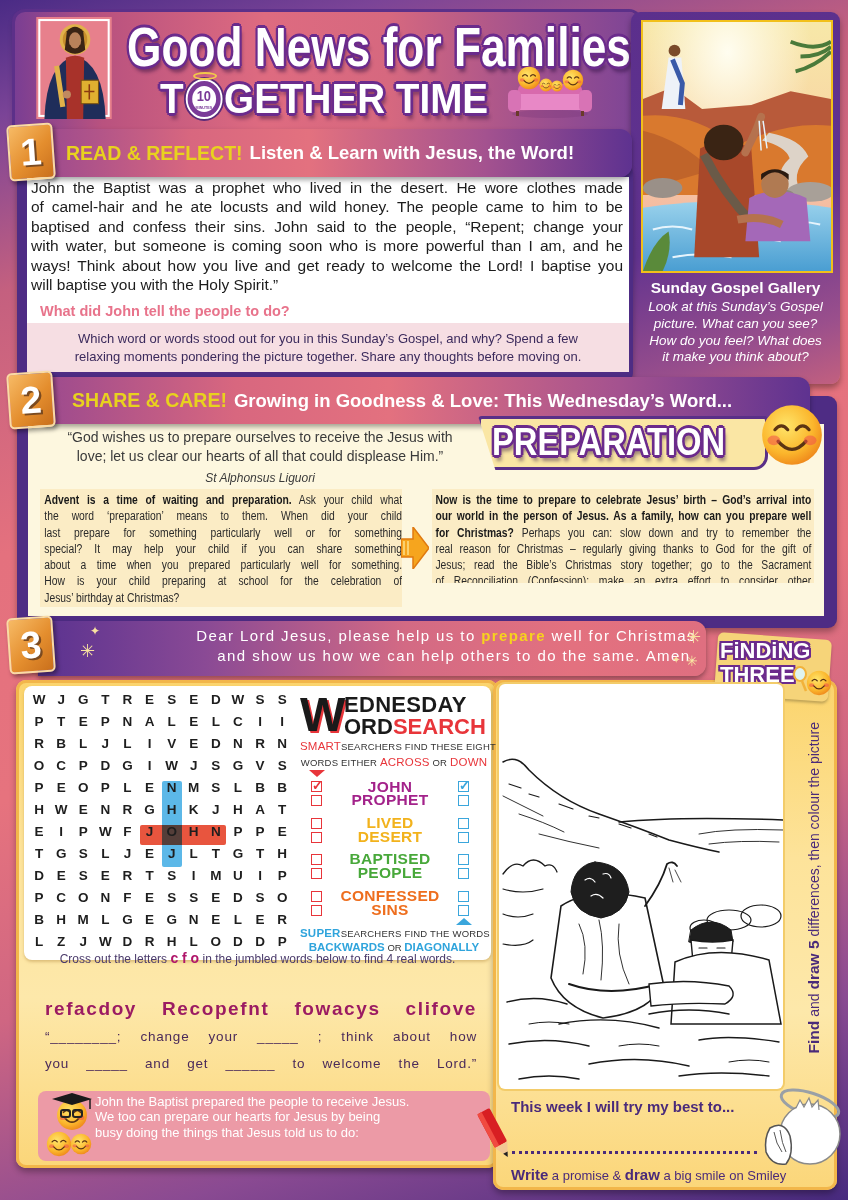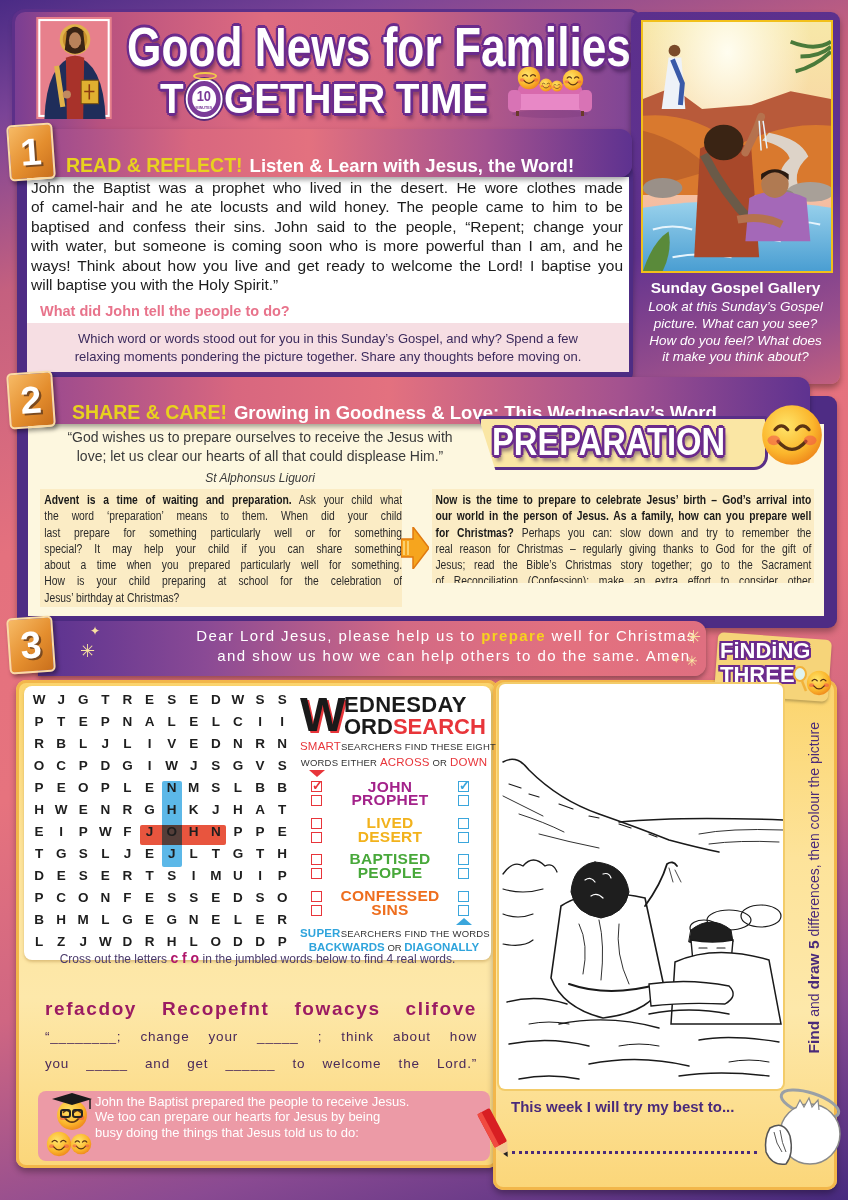--- a/index.html
+++ b/index.html
@@ -20,21 +20,21 @@
 .timer .inner{position:absolute;left:5px;top:5px;width:26px;height:26px;border-radius:50%;background:#fff;text-align:center}
 .timer .num{display:block;font:bold 14px/18px "Liberation Sans",sans-serif;color:#7a3a98;margin-top:1px}
 .timer .lbl{display:block;font:bold 4px/5px "Liberation Sans",sans-serif;color:#7a3a98}
 .timer .halo{position:absolute;left:6px;top:-9px;width:26px;height:8px;border-radius:50%;border:2px solid #f1c84a}
 .gallery{left:631px;top:12px;width:209px;height:372px;border-radius:9px;background:linear-gradient(160deg,#5b2f8c 0%,#62338f 55%,#9a4f8c 85%,#c2607f 100%);box-shadow:0 4px 6px rgba(0,0,0,.35)}
 .gal-img{left:641px;top:20px;width:192px;height:253px;border:2px solid #f2c01a;overflow:hidden}
 .gal-title{left:631px;top:278px;width:209px;text-align:center;font:bold 15.5px/20px "Liberation Sans",sans-serif;color:#fff}
 .gal-cap{left:631px;top:299px;width:209px;text-align:center;font:italic 13.5px/16.8px "Liberation Sans",sans-serif;color:#fff}
 .frame{background:#4e2c84;border-radius:7px;box-shadow:0 4px 6px rgba(0,0,0,.3)}
 .badge{width:46px;height:56px;background:linear-gradient(135deg,#f7bb66,#e48e2e 55%,#c96f1c);border:2px solid #f9dba4;border-radius:5px;transform:rotate(-4deg);box-shadow:2px 3px 4px rgba(0,0,0,.4);display:flex;align-items:center;justify-content:center;font:bold 38px "Liberation Sans",sans-serif;color:#fff;text-shadow:2px 2px 0 #7a4a20}
-.bar{border-radius:0 12px 12px 0;background:linear-gradient(90deg,#9c4a8e 0%,#d8677f 25%,#e3717f 45%,#a4528f 75%,#5e3290 100%);box-shadow:0 3px 5px rgba(0,0,0,.35);display:flex;align-items:flex-end;white-space:nowrap}
+.bar{border-radius:0 12px 12px 0;background:linear-gradient(90deg,#9c4a8e 0%,#d8677f 25%,#e3717f 45%,#a4528f 75%,#5e3290 100%);box-shadow:0 3px 5px rgba(0,0,0,.35);display:flex;align-items:center;white-space:nowrap}
 .bar .hl{font:bold 19.5px "Liberation Sans",sans-serif;color:#e8d21e;margin-right:7px}
 .bar .tt{font:bold 18.5px "Liberation Sans",sans-serif;color:#fff}
 .gospel{left:31px;top:178px;width:592px;font:15.5px/19.4px "Liberation Sans",sans-serif;color:#1c1c1c}
 .jl{display:block;text-align:justify;text-align-last:justify}
 .jl.last{text-align-last:left}
 .question{left:40px;top:302px;font:bold 14.5px/18px "Liberation Sans",sans-serif;color:#e8738b}
 .reflect{left:27px;top:330px;width:602px;text-align:center;font:13px/17.5px "Liberation Sans",sans-serif;color:#3b2a5c}
 .quote{left:40px;top:428px;width:440px;text-align:center;font:14px/19px "Liberation Sans",sans-serif;color:#3a3a3a}
 .author{left:40px;top:470px;width:440px;text-align:center;font:italic 12px/16px "Liberation Sans",sans-serif;color:#3a3a3a}
 .prep{left:478px;top:416px;width:290px;height:54px}
@@ -565,20 +565,21 @@
       <path d="M8 318 q30 -8 60 2 M60 340 q50 -10 100 4 M150 330 q40 -8 80 0 M200 356 q30 -6 80 2 M10 360 q40 -8 80 2 M90 380 q50 -10 100 2 M20 395 q30 -6 60 0 M180 392 q40 -6 90 0" stroke-width="1.4"></path>
       <path d="M30 340 q20 -4 40 0 M120 362 q20 -4 40 0 M230 378 q20 -4 40 0" stroke-width="1"></path>
     </svg>
   </div>
   <div class="abs vert">
     <div class="vert-in"><b>Find</b><span> and </span><b>draw 5</b><span> differences, then colour the picture</span></div>
   </div>
 
   <div class="abs promise-title">This week I will try my best to...</div>
   <input class="abs promise-input" type="text" value="" style="">
+  <div class="abs promise-cap"><b>Write</b><span> a promise &amp; </span><b>draw</b><span> a big smile on Smiley</span></div>
 
   <div class="abs" style="left:476px;top:1106px;width:40px;height:58px">
     <svg width="40" height="58" viewBox="0 0 40 58">
       <g transform="rotate(-28 20 29)">
         <rect x="13" y="2" width="14" height="38" rx="2" fill="#d81e22"></rect>
         <rect x="13" y="2" width="5" height="38" fill="#f04a40"></rect>
         <path d="M13 40 h14 l-7 14z" fill="#f2c894"></path>
         <path d="M17.5 49 h5 l-2.5 5z" fill="#222"></path>
       </g>
     </svg>

